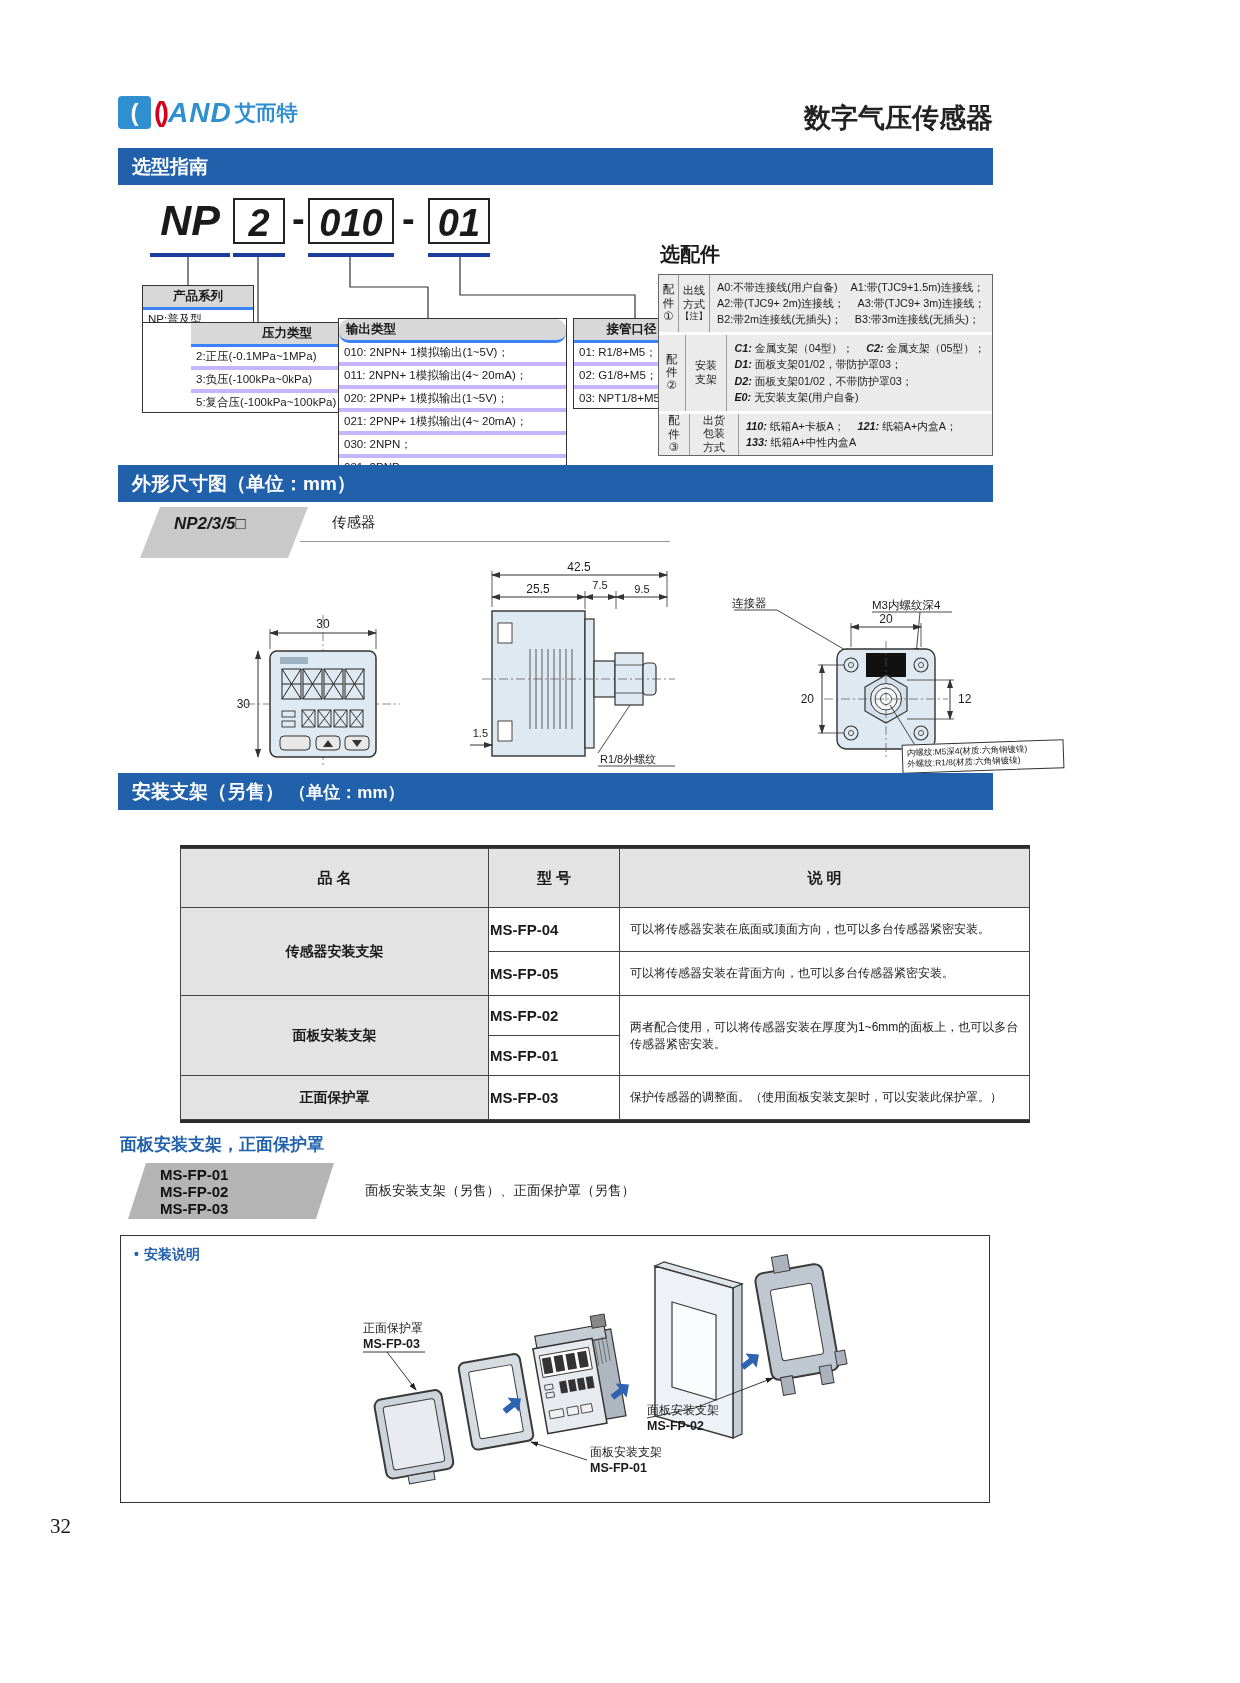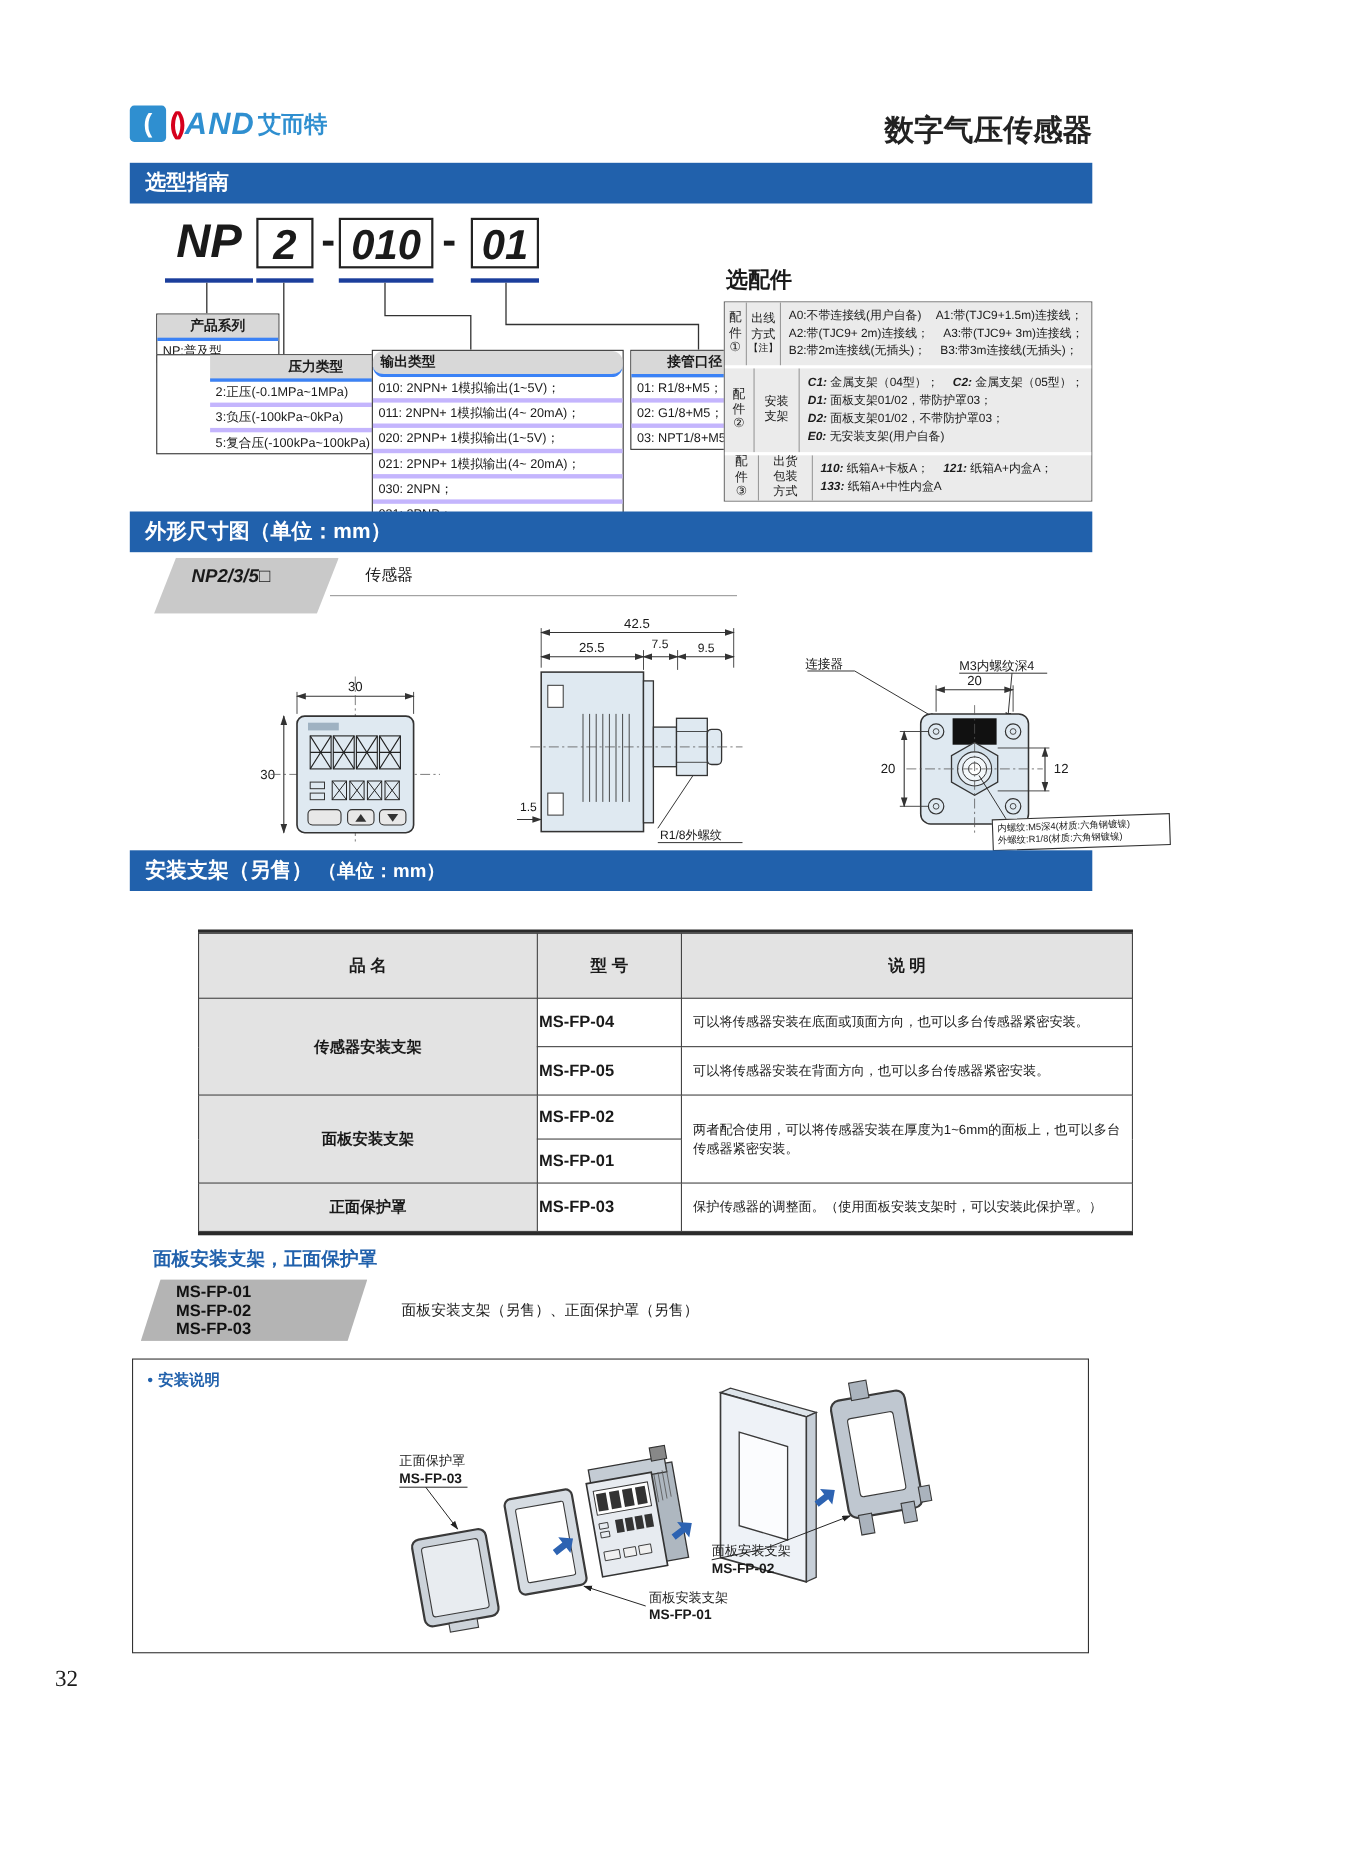--- a/index.html
+++ b/index.html
@@ -60,21 +60,21 @@
   
   .bk-wrap{position:absolute;left:140px;top:845px;width:850px;border-top:3px solid #2b2b2b;border-bottom:3px solid #2b2b2b;margin-left:40px;}
   table.bk{width:100%;border-collapse:collapse;}
   table.bk th,table.bk td{border:1px solid #444;}
   table.bk th{background:#e3e3e3;font-size:15px;font-weight:bold;height:56px;}
   td.bk-name{background:#e3e3e3;font-size:14px;font-weight:bold;text-align:center;width:305px;}
   td.bk-model{font-size:15px;font-weight:bold;text-align:left;width:128px;}
   td.bk-desc{font-size:12px;padding:6px 10px;}
   tr.bk-r{height:44px;} tr.bk-s{height:40px;}
   
-  .panel-heading{position:absolute;left:120px;top:1133px;font-size:17px;font-weight:bold;color:#2161ac;margin-left:19px;}
+  .panel-heading{position:absolute;left:120px;top:1133px;font-size:17px;font-weight:bold;color:#2161ac;}
   .fp-tag{position:absolute;left:128px;top:1163px;width:206px;height:56px;background:#b4b4b4;
           clip-path:polygon(18px 0,100% 0,calc(100% - 18px) 100%,0 100%);
           display:flex;flex-direction:column;justify-content:center;padding-left:32px;box-sizing:border-box;}
   .fp-tag div{font-size:15px;font-weight:bold;line-height:17px;color:#111;}
   .fp-desc{position:absolute;left:365px;top:1182px;font-size:13.5px;}
   .inst-box{position:absolute;left:120px;top:1235px;width:870px;height:268px;border:1.5px solid #333;box-sizing:border-box;}
   .inst-title{position:absolute;left:134px;top:1246px;font-size:14px;font-weight:bold;color:#2161ac;}
   .inst-title .dot{margin-right:5px;}
   #inst-svg{position:absolute;left:135px;top:1240px;}
   

